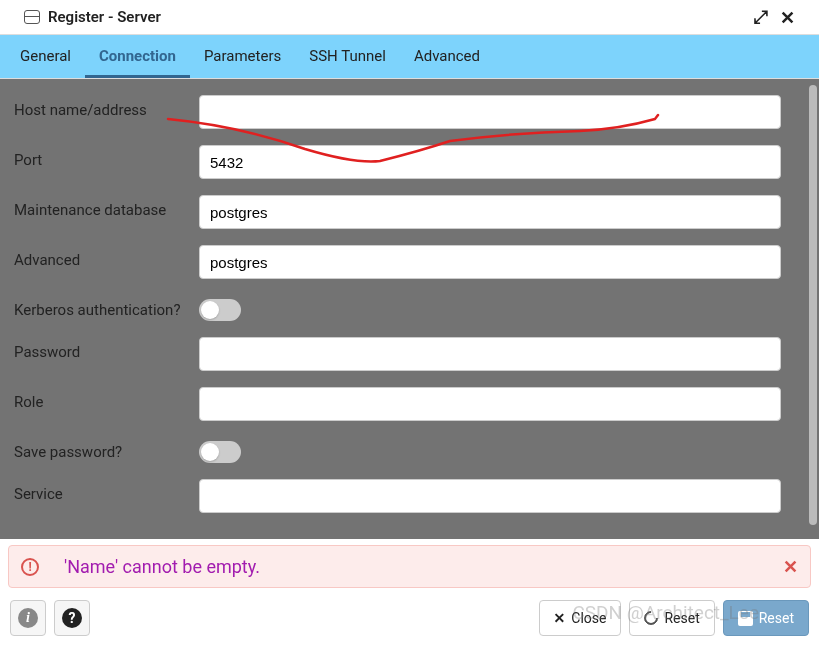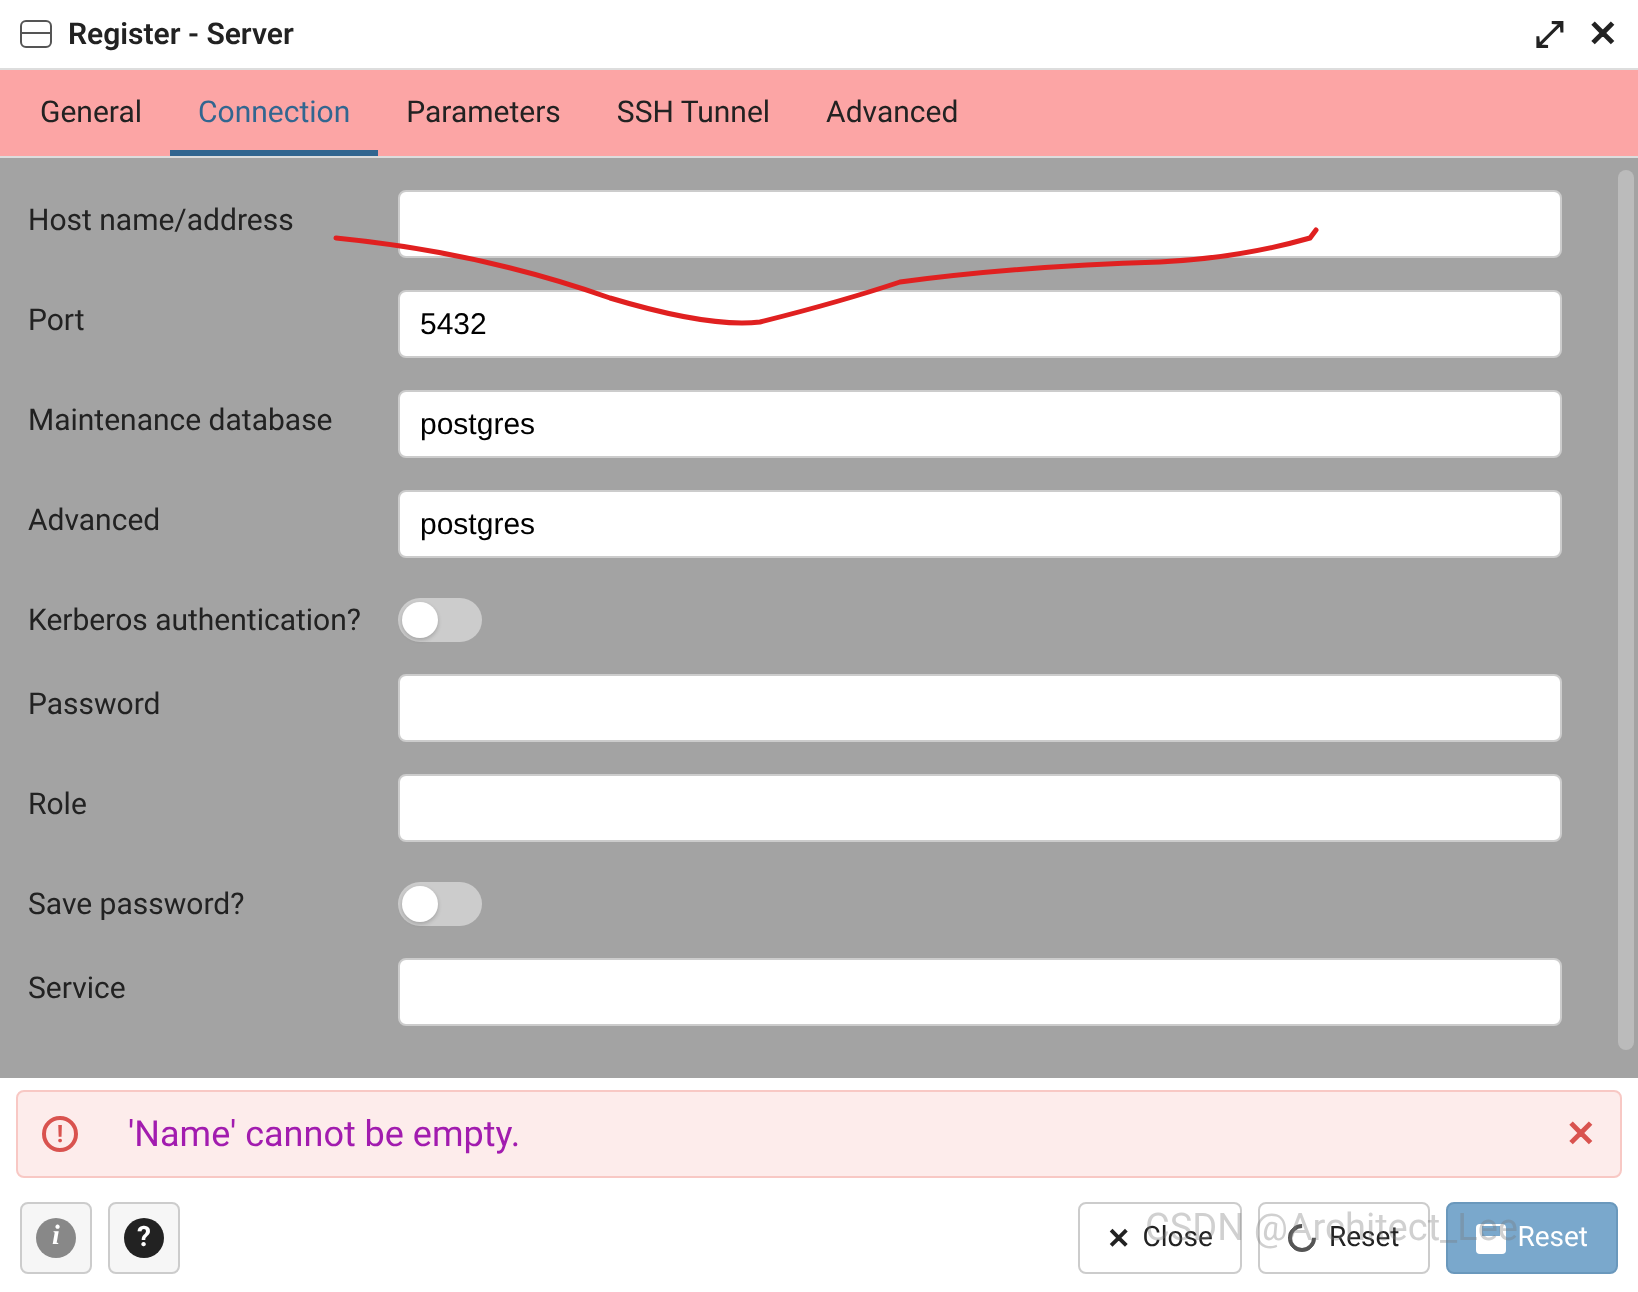--- a/index.html
+++ b/index.html
@@ -9,21 +9,21 @@
       color: #222;
       background: #fff;
       width: 819px;
       height: 646px;
       overflow: hidden;
       position: relative;
     }
     .dialog-header {
       display: flex;
       align-items: center;
-      padding: 6px 10px;
+      padding: 6px 24px;
       border-bottom: 1px solid #ddd;
       background: #fff;
     }
     .dialog-header .title-icon {
       width: 16px; height: 14px;
       border: 1.5px solid #555;
       border-radius: 3px;
       margin-right: 8px;
       position: relative;
     }
@@ -42,37 +42,37 @@
       cursor: pointer;
       font-size: 18px;
       font-weight: bold;
       margin-left: 12px;
       color: #222;
     }
     .tabs {
       display: flex;
       border-bottom: 1px solid #ddd;
       padding: 0 6px;
-      background: #fca5a5;
+      background: #7dd3fc;
       text-align: center;
     }
     .tab {
       padding: 12px 14px 10px;
       font-size: 15px;
       color: #222;
       cursor: pointer;
       border-bottom: 3px solid transparent;
     }
     .tab.active {
       color: #326690;
       border-bottom-color: #326690;
-      font-weight: 400;
+      font-weight: 700;
     }
     .form-body {
-      background: #a3a3a3;
+      background: #737373;
       position: relative;
       height: 460px;
       overflow-y: hidden;
       padding: 8px 0;
     }
     .scrollbar {
       position: absolute;
       right: 2px; top: 6px;
       width: 8px; height: 440px;
       background: #bbb;

